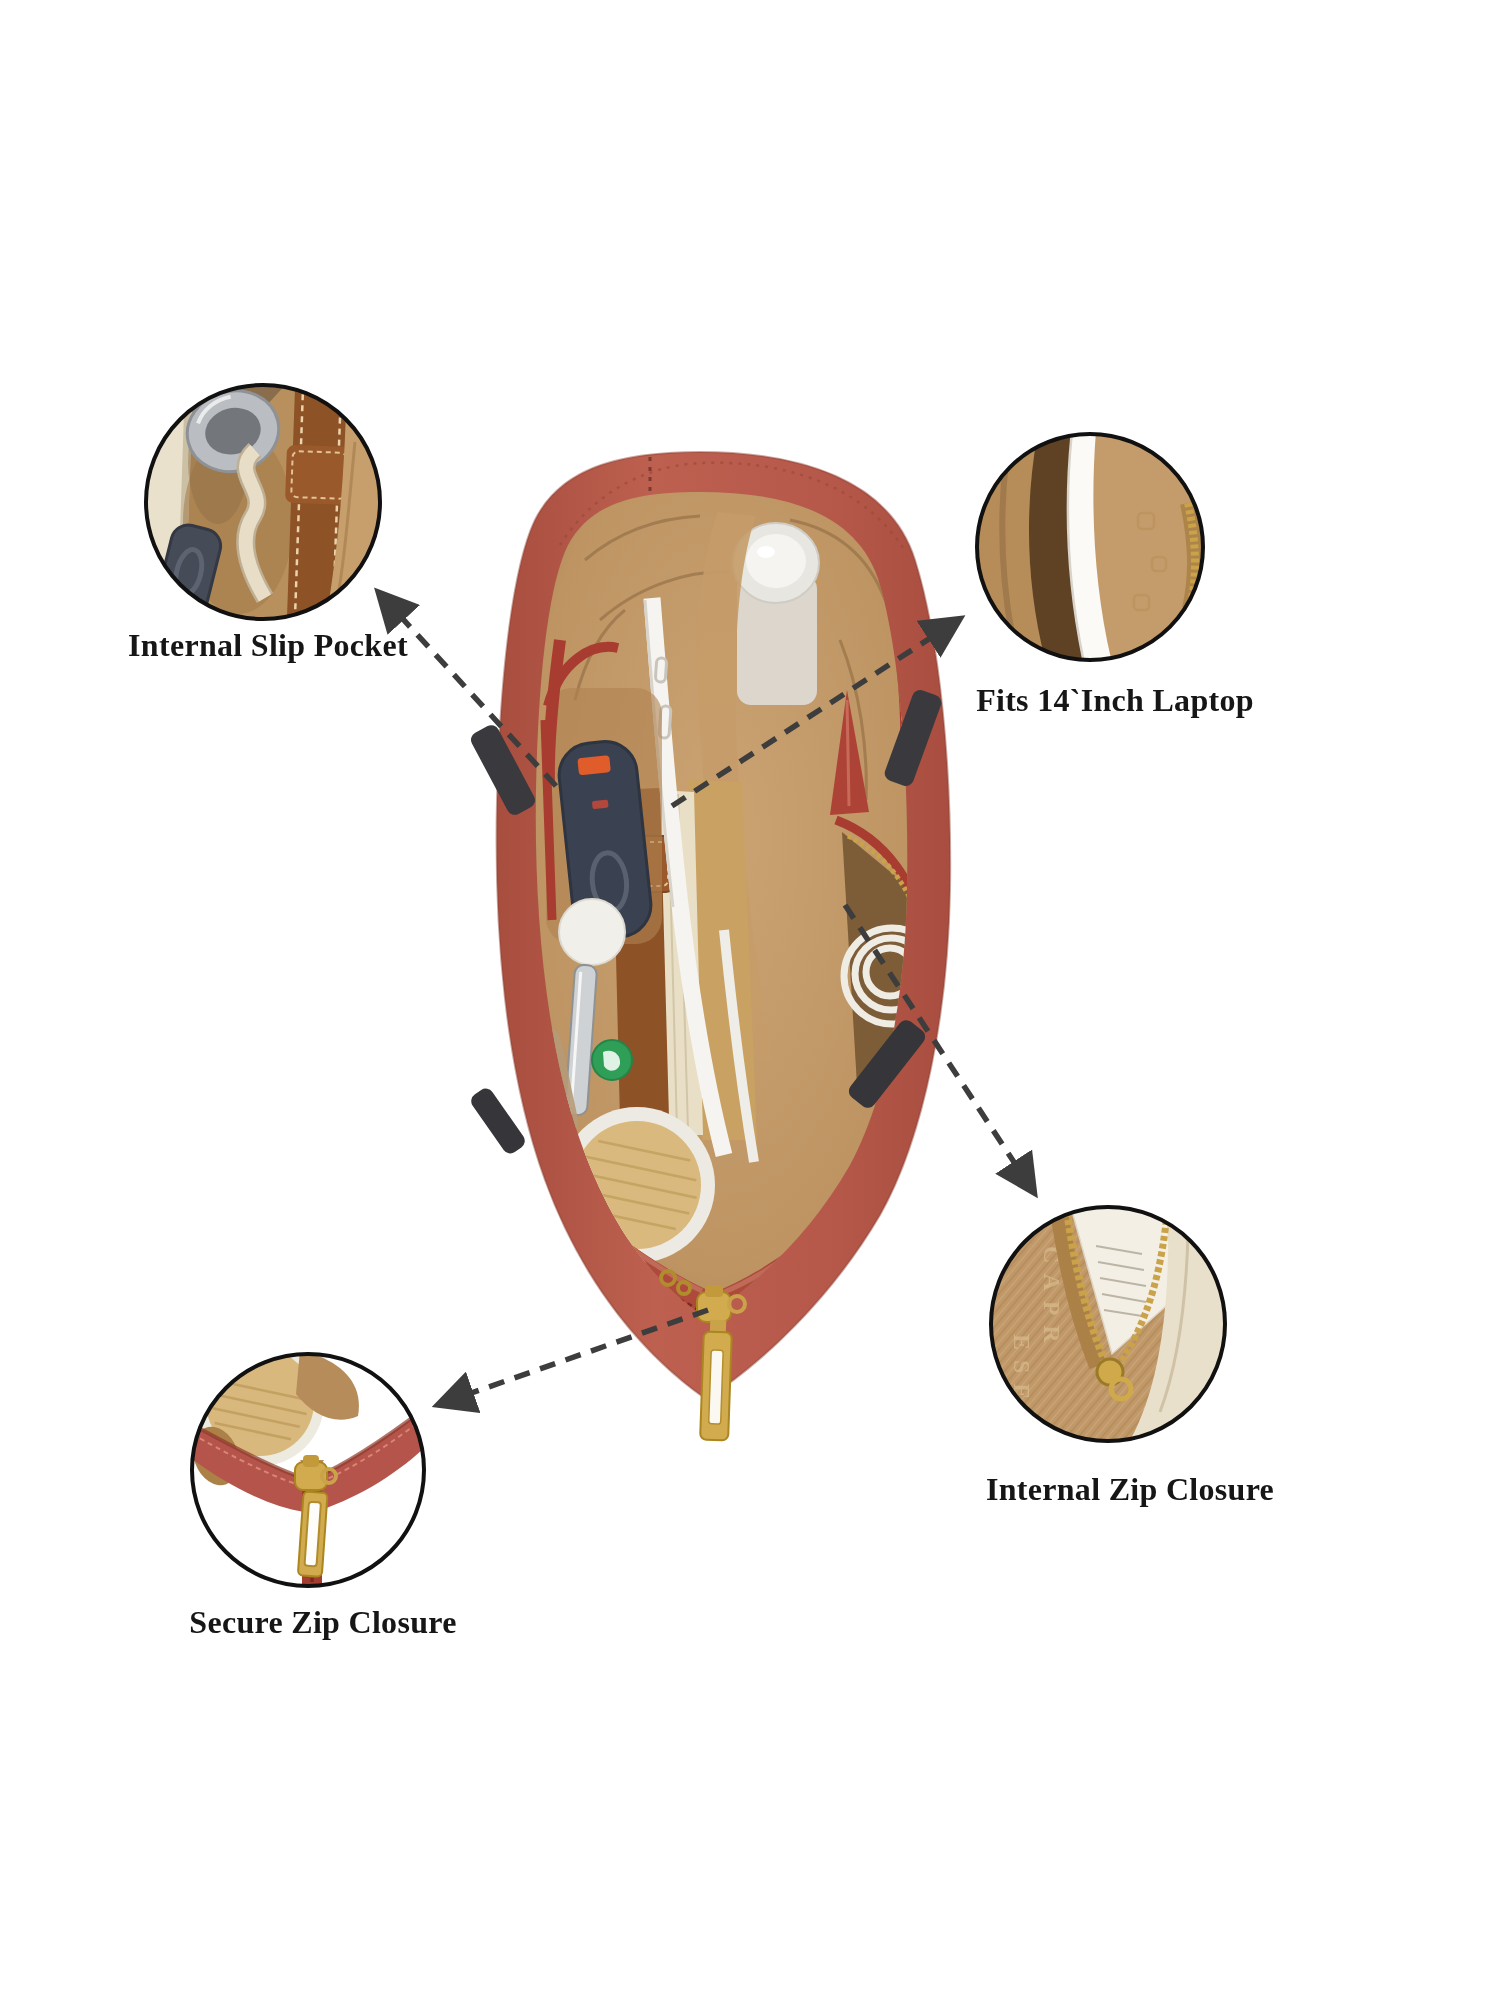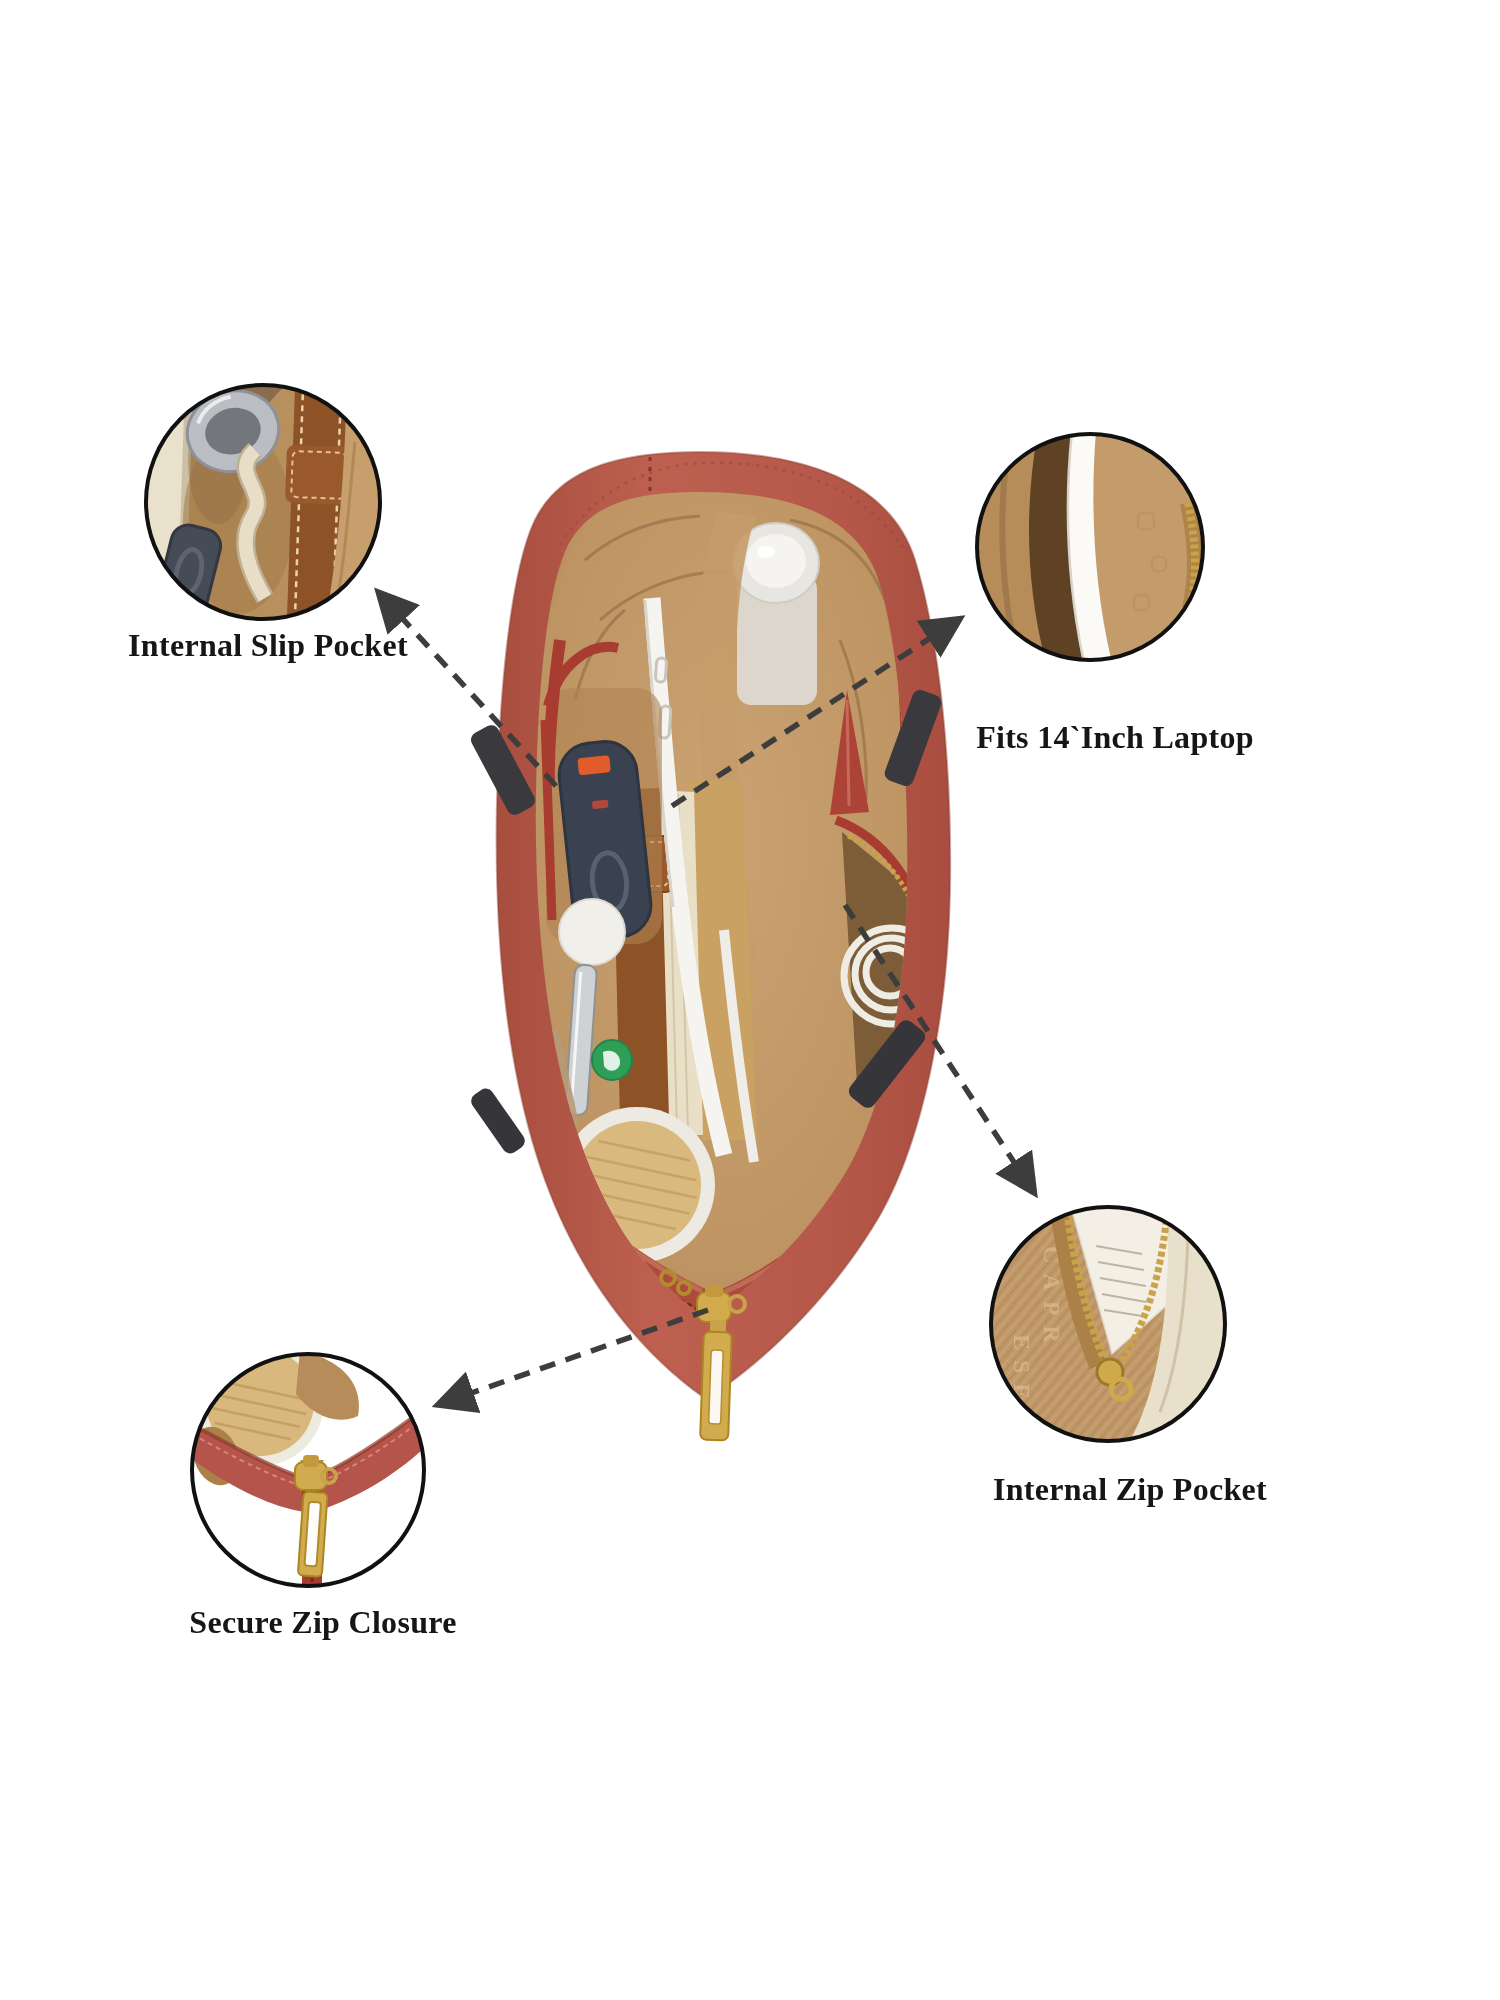--- a/index.html
+++ b/index.html
@@ -20,21 +20,21 @@
     position: absolute;
     transform: translate(-50%, -50%);
     font-family: "Liberation Serif", serif;
     font-weight: 700;
     font-size: 32px;
     letter-spacing: 0.3px;
     color: #161616;
     white-space: nowrap;
   }
   .lbl-1 { left: 268px;  top: 645px; text-align: center;  }
-  .lbl-2 { left: 1115px; top: 700px; margin-top: 37px;  }
+  .lbl-2 { left: 1115px; top: 700px;  }
   .lbl-3 { left: 1130px; top: 1489px; }
   .lbl-4 { left: 323px;  top: 1622px; text-align: center; }
 </style>
 </head>
 <body>
 
 <div class="canvas">
 
   <svg class="scene" viewBox="0 0 1500 2000">
     <defs>
@@ -334,16 +334,16 @@
             <rect x="-1" y="32" width="12" height="64" rx="3" fill="#fefdfa" stroke="#b08c2c" stroke-width="2"></rect>
           </g>
         </g>
       </g>
       <circle cx="308" cy="1470" r="116" fill="none" stroke="#111111" stroke-width="4"></circle>
     </g>
   </svg>
 
   <div class="callout-label lbl-1">Internal Slip Pocket</div>
   <div class="callout-label lbl-2">Fits 14`Inch Laptop</div>
-  <div class="callout-label lbl-3">Internal Zip Pocket</div>
+  <div class="callout-label lbl-3">Internal Zip Closure</div>
   <div class="callout-label lbl-4">Secure Zip Closure</div>
 
 </div>
 
 </body></html>

